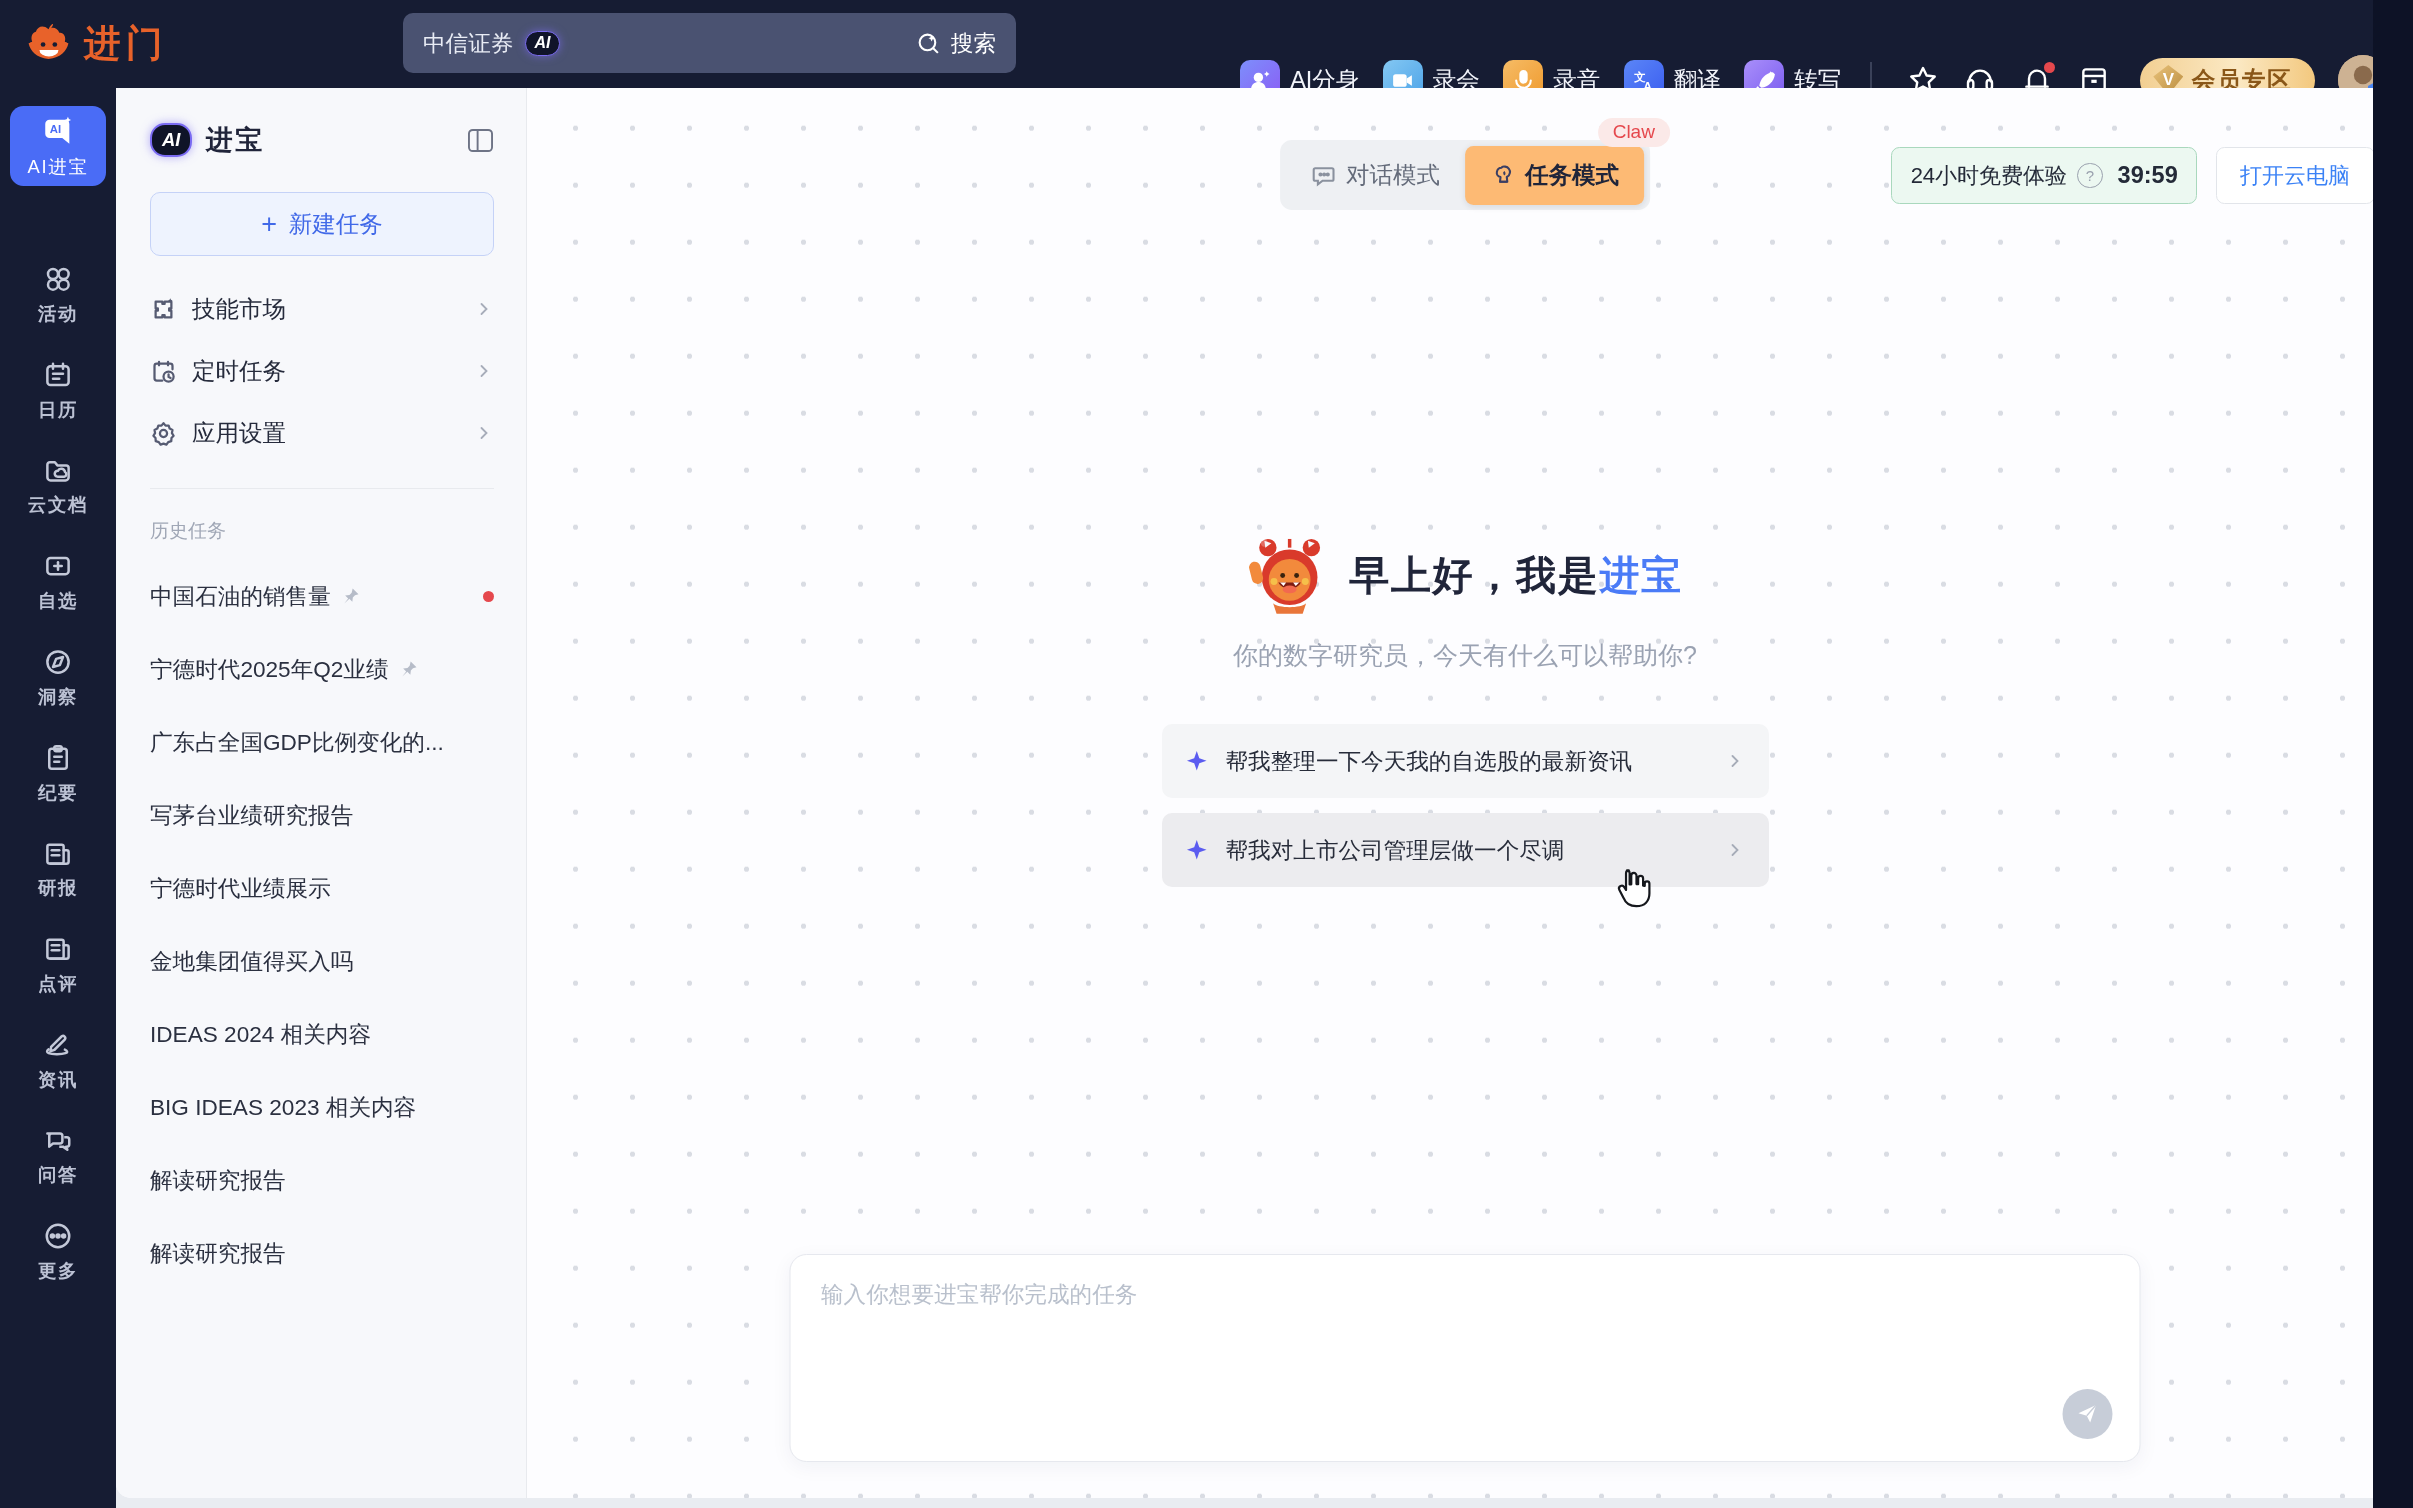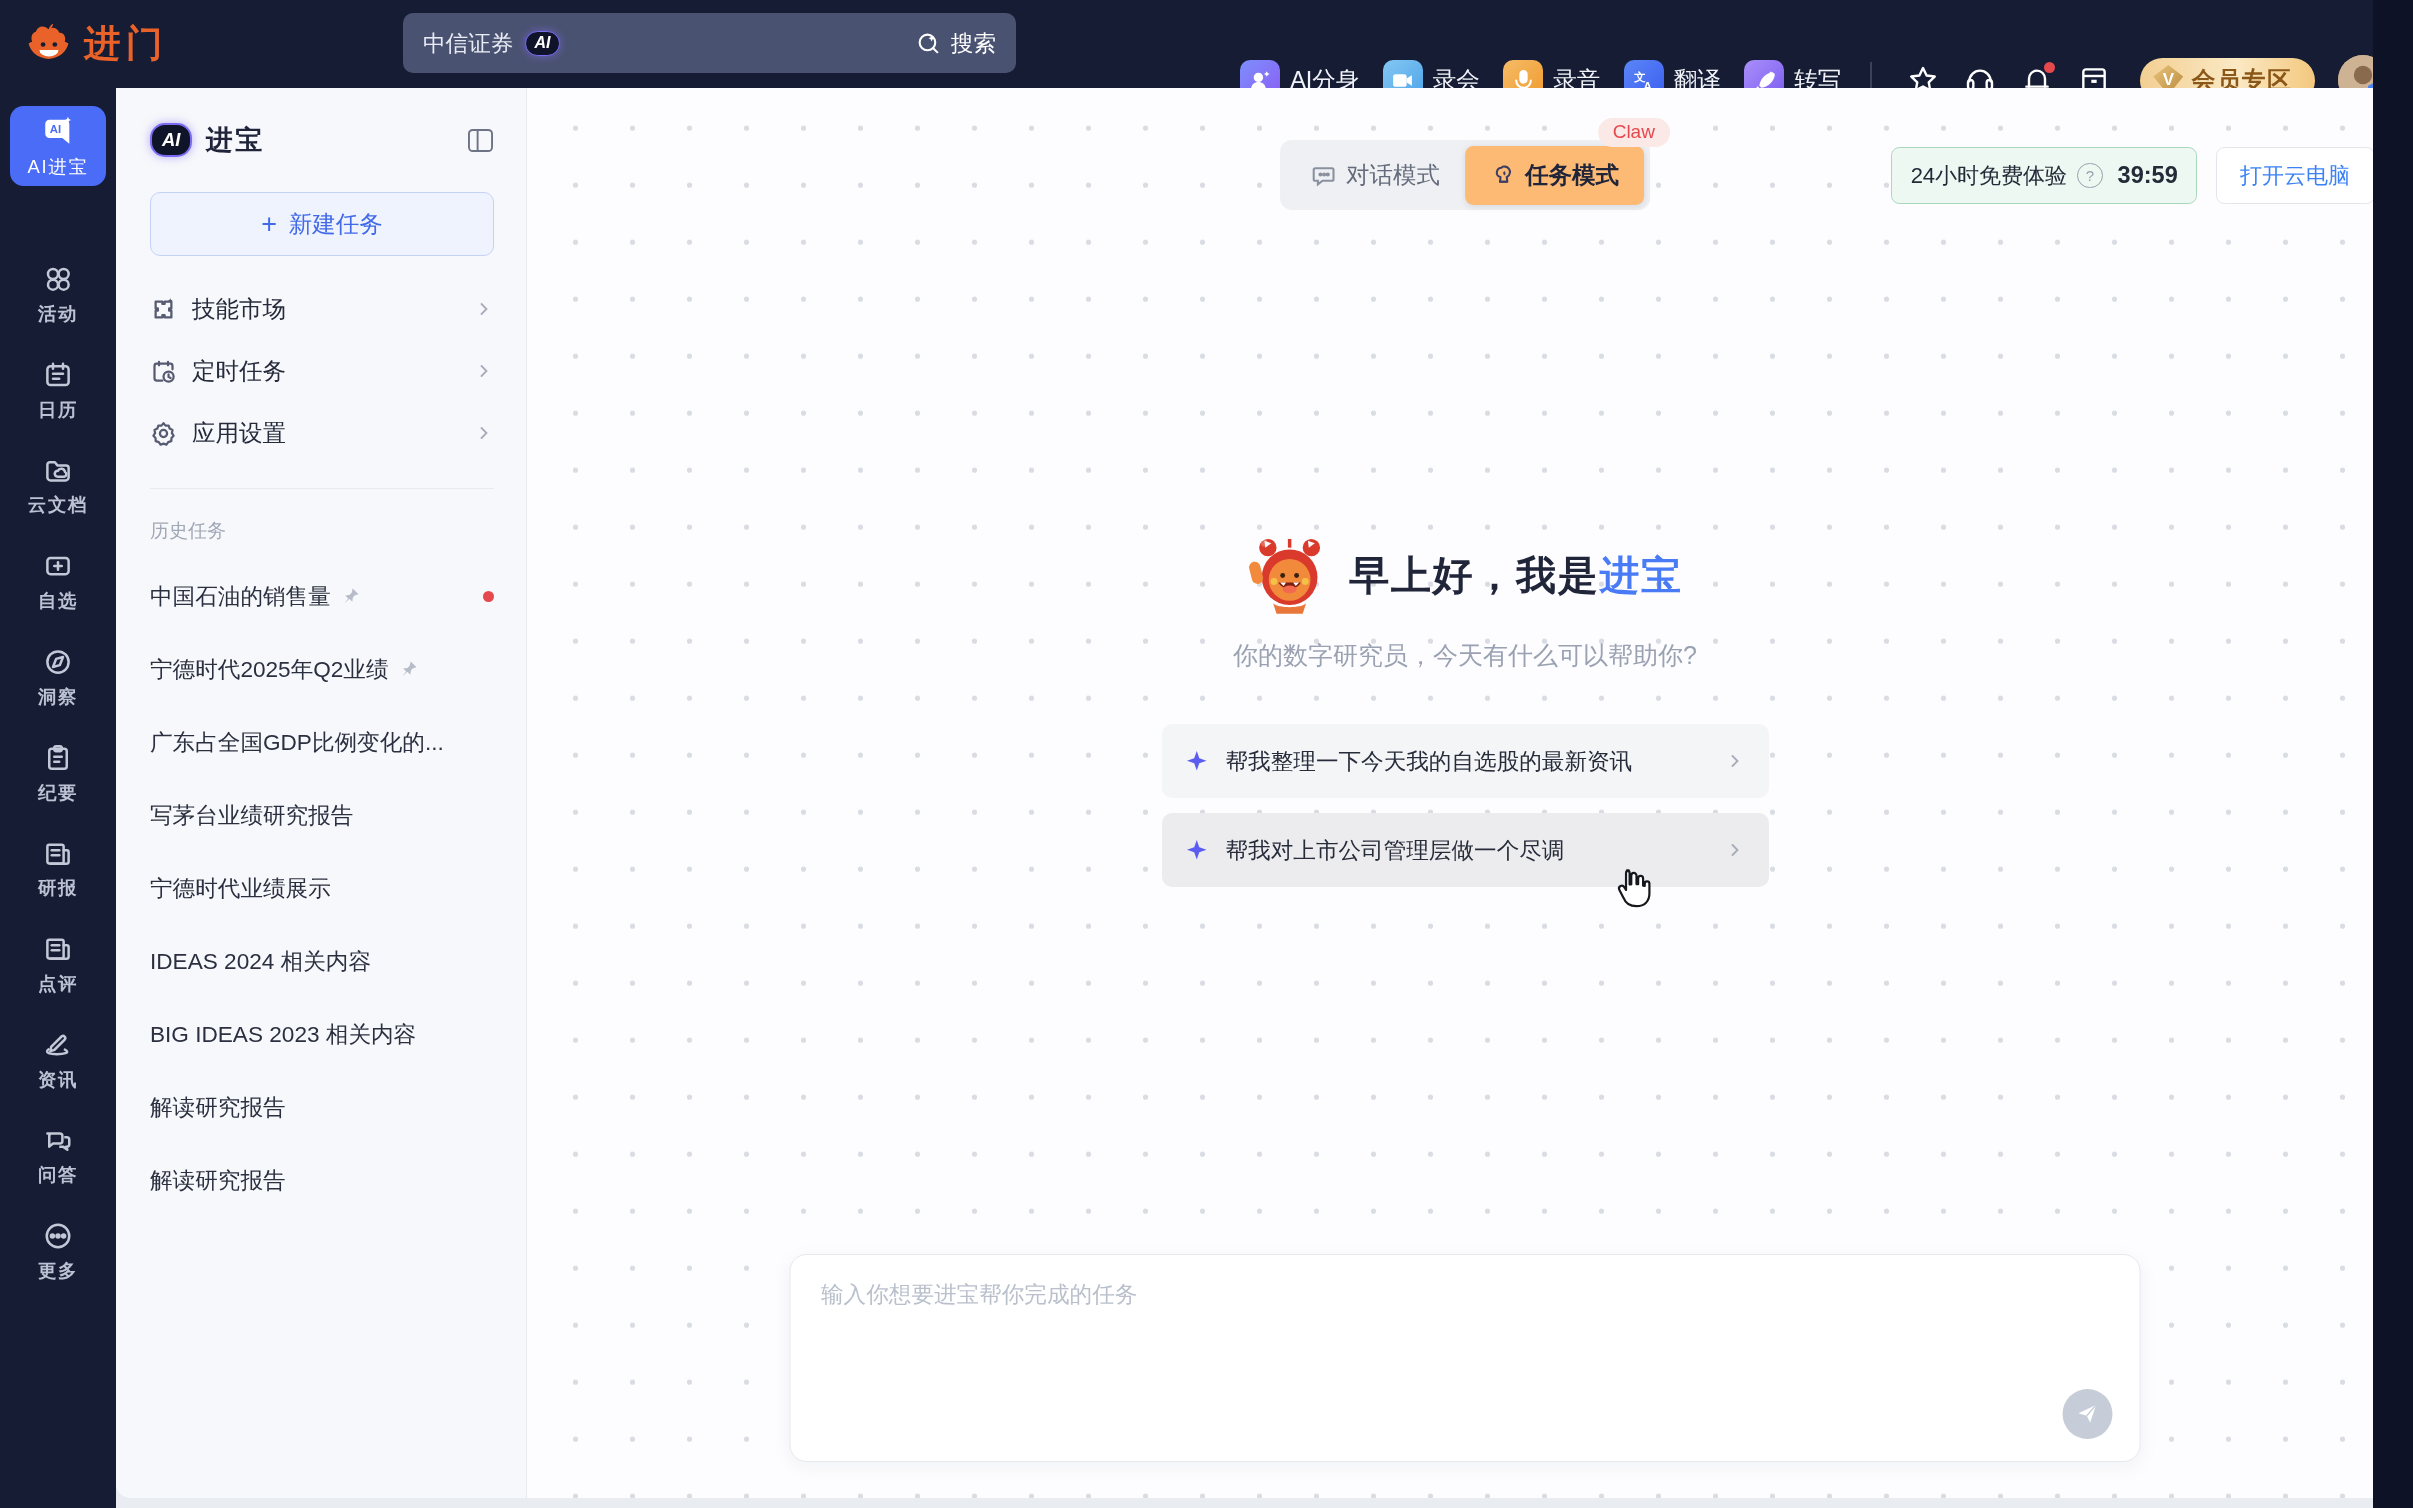--- a/index.html
+++ b/index.html
@@ -408,20 +408,23 @@
             <div class="hitem">
                 <span class="hlabel">广东占全国GDP比例变化的...</span>
               </div>
             <div class="hitem">
                 <span class="hlabel">写茅台业绩研究报告</span>
               </div>
             <div class="hitem">
                 <span class="hlabel">宁德时代业绩展示</span>
               </div>
             <div class="hitem">
+                <span class="hlabel">金地集团值得买入吗</span>
+              </div>
+            <div class="hitem">
                 <span class="hlabel">IDEAS 2024 相关内容</span>
               </div>
             <div class="hitem">
                 <span class="hlabel">BIG IDEAS 2023 相关内容</span>
               </div>
             <div class="hitem">
                 <span class="hlabel">解读研究报告</span>
               </div>
             <div class="hitem">
                 <span class="hlabel">解读研究报告</span>

